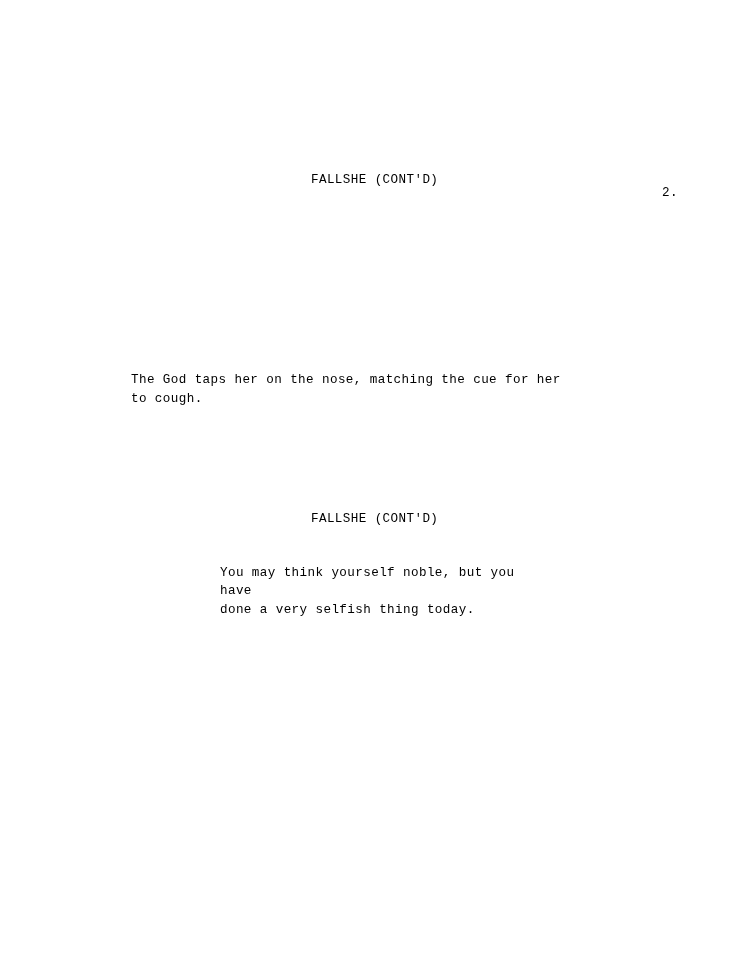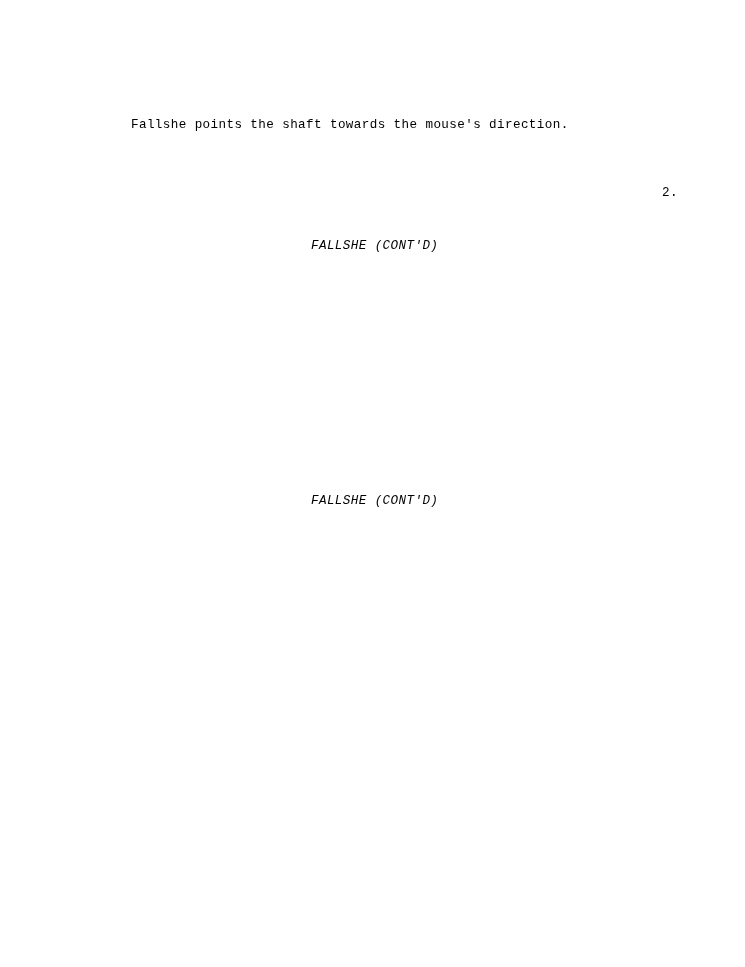--- a/index.html
+++ b/index.html
@@ -32,21 +32,20 @@
     line-height: 18.1px;
     letter-spacing: 0.4px;
     white-space: pre-wrap;
   }
   .action {
     margin: 0 0 12px 0;
     width: 485px;
   }
   .block {
     margin: 0 0 12px 0;
-    font-style: italic;
   }
   .character {
     margin: 0;
     padding-left: 180px;
   }
   .dialogue {
     margin: 0;
     padding-left: 89px;
     width: 300px;
   }
@@ -63,31 +62,34 @@
 </style>
 </head>
 <body>
 
 <div class="page">
 
   <div class="page-number">2.</div>
 
   <div class="script">
 
-    <p class="action">Fallshe points the shaft towards the mouse's direction.</p>
 
     <div class="block">
       <p class="character">FALLSHE (CONT'D)</p>
     </div>
 
     <div class="spacer-tall"></div>
 
+    <p class="action">The God taps her on the nose, matching the cue for her
+to cough.</p>
 
     <div class="block">
       <p class="character">FALLSHE (CONT'D)</p>
+      <p class="dialogue">You may think yourself noble, but you have
+done a very selfish thing today.</p>
     </div>
 
 
     
 
     
 
     
 
     

